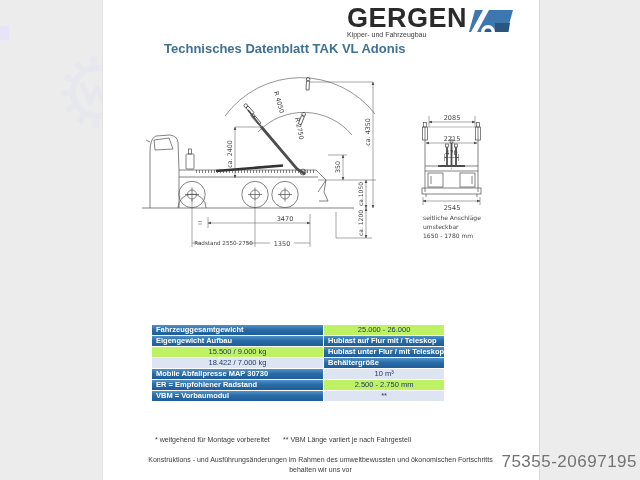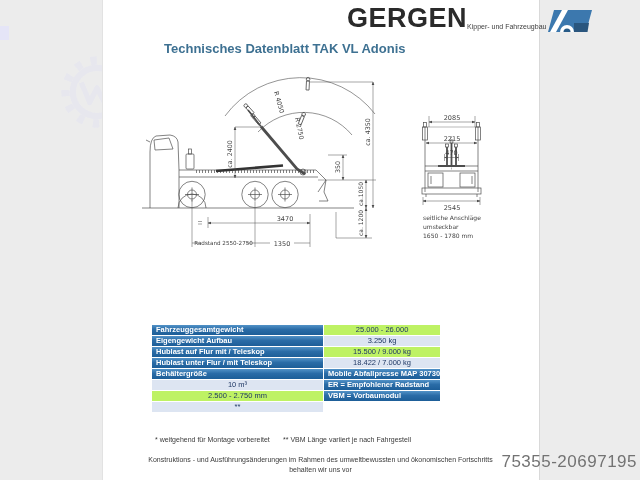--- a/index.html
+++ b/index.html
@@ -12,21 +12,21 @@
 
   .page{
     position:absolute;left:102px;top:0;width:436px;height:480px;
     background:#ffffff;
     border-left:1px solid #e2e2e2;border-right:1px solid #d9d9d9;
   }
   .watermark{position:absolute;left:55px;top:50px;width:84px;height:84px;opacity:.9;}
   .corner-chip{position:absolute;left:0;top:26px;width:9px;height:14px;background:#e5e5f7;}
 
   .logo{position:absolute;left:347px;top:7px;display:flex;align-items:flex-start;}
-  .logo-text-wrap{display:flex;flex-direction:row;align-items:flex-end;}
+  .logo-text-wrap{display:flex;flex-direction:column;align-items:flex-start;}
   .logo-name{font-size:27px;font-weight:bold;color:#2a2a2a;letter-spacing:.5px;line-height:23px;}
   .logo-tagline{font-size:7px;color:#3d3d3d;margin-top:1px;}
   .logo-icon{margin-left:2px;margin-top:3px;}
 
   .doc-title{position:absolute;left:164px;top:41px;font-size:13px;font-weight:bold;color:#3e7192;}
 
   .drawing{position:absolute;left:140px;top:70px;}
   .drawing text{font-family:"DejaVu Sans",sans-serif;fill:#3f3f3f;}
 
   .badge{
@@ -241,21 +241,20 @@
     <text x="283" y="159" font-size="6" fill="#555">umsteckbar</text>
     <text x="283" y="168" font-size="6" fill="#555">1650 - 1780 mm</text>
   </svg>
 
   <div class="badge">Stand 03-2016</div>
 
   <div class="spec-table">
     <div class="spec-label">Fahrzeuggesamtgewicht</div>
     <div class="spec-value dark">25.000 - 26.000</div>
     <div class="spec-label">Eigengewicht Aufbau</div>
-    <div class="spec-value light">3.250 kg</div>
     <div class="spec-label">Hublast auf Flur mit / Teleskop</div>
     <div class="spec-value dark">15.500 / 9.000 kg</div>
     <div class="spec-label">Hublast unter Flur / mit Teleskop</div>
     <div class="spec-value light">18.422 / 7.000 kg</div>
     <div class="spec-label">Behältergröße</div>
     <div class="spec-label">Mobile Abfallpresse MAP 30730</div>
     <div class="spec-value light">10 m³</div>
     <div class="spec-label">ER = Empfohlener Radstand</div>
     <div class="spec-value dark">2.500 - 2.750 mm</div>
     <div class="spec-label">VBM = Vorbaumodul</div>

